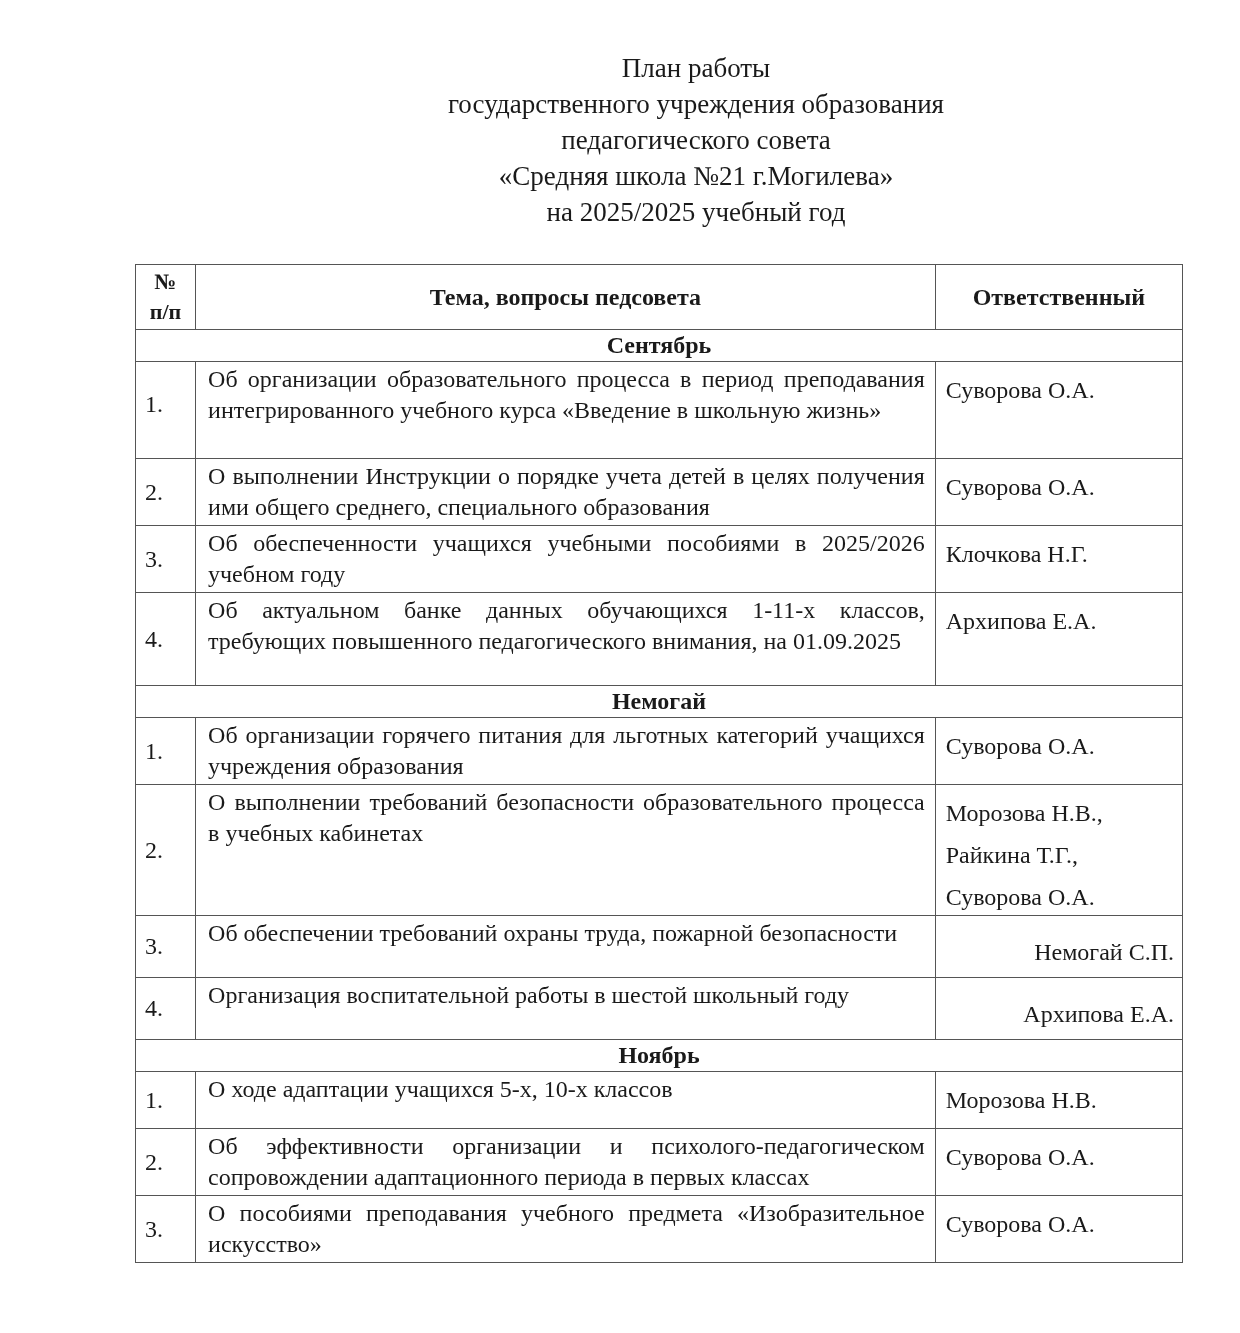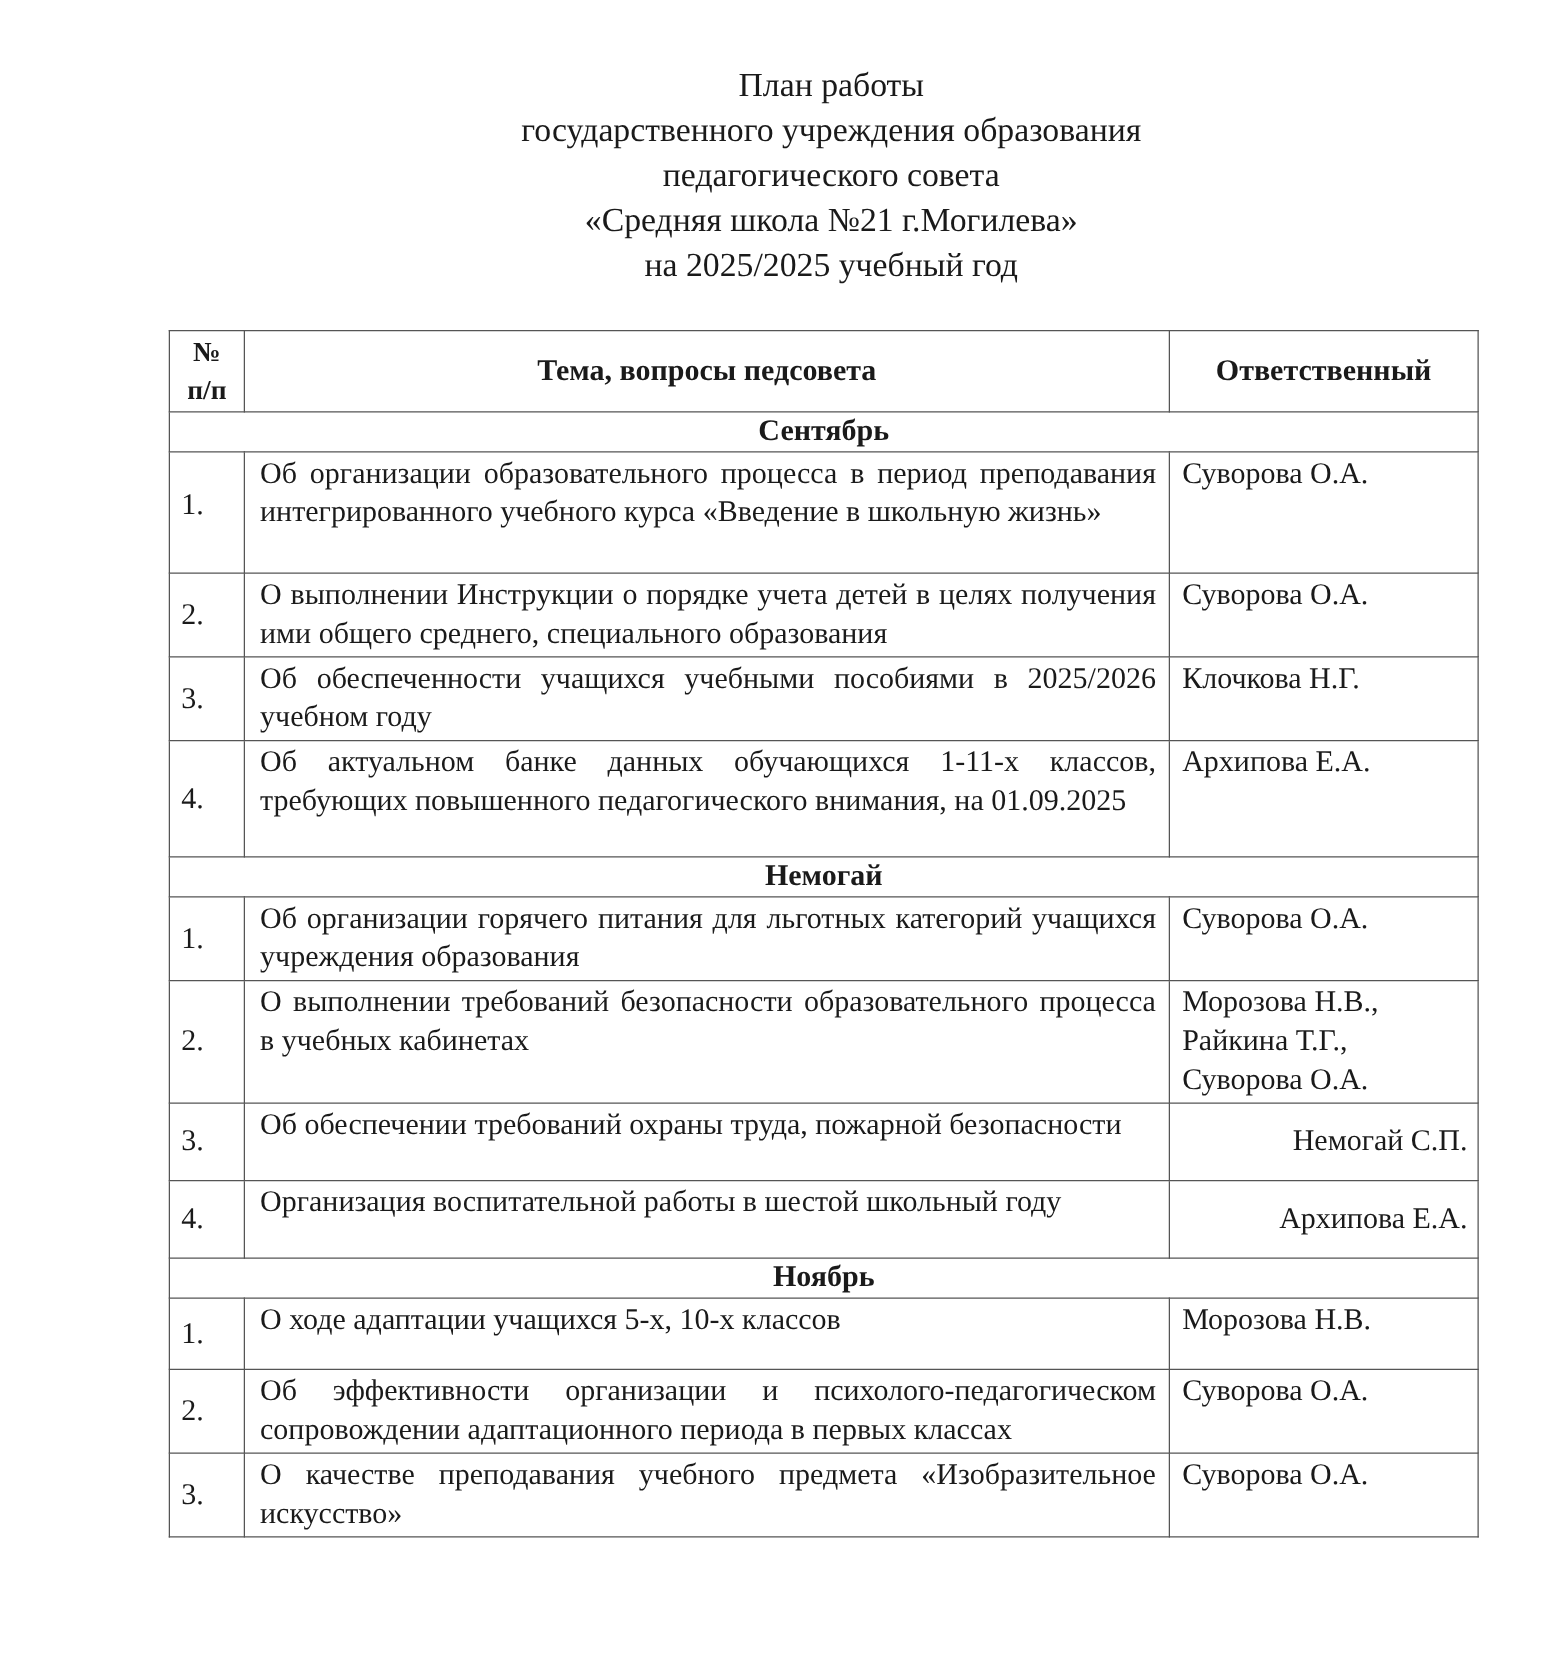--- a/index.html
+++ b/index.html
@@ -10,21 +10,21 @@
     body {
       width: 1240px;
       height: 1333px;
       position: relative;
       overflow: hidden;
       font-family: "Liberation Serif", "DejaVu Serif", serif;
       color: #1a1a1a;
     }
     .title-block {
       position: absolute;
-      left: 365px;
+      left: 396px;
       top: 50px;
       width: 600px;
       text-align: center;
       font-size: 27px;
       line-height: 36px;
     }
     .title-block div { white-space: nowrap; }
     table.plan {
       position: absolute;
       left: 135px;
@@ -68,21 +68,21 @@
     }
     .topic {
       text-align: justify;
       text-align-last: left;
       padding: 2px 10px 2px 12px !important;
     }
     .resp {
       padding: 2px 8px 2px 10px !important;
     }
     .resp.mid { vertical-align: middle !important; text-align: right; }
-    .resp-line { display: block; }
+    .resp-line { display: block; margin-top: 11px; }
   </style>
 </head>
 <body>
 
 <div class="title-block">
   <div>План работы</div>
   <div>государственного учреждения образования</div>
   <div>педагогического совета</div>
   <div>«Средняя школа №21 г.Могилева»</div>
   <div>на 2025/2025 учебный год</div>
@@ -181,19 +181,19 @@
       </tr>
       <tr style="height: 61px;">
         <td class="num">2.</td>
         <td class="topic">Об эффективности организации и психолого-педагогическом сопровождении адаптационного периода в первых классах</td>
         <td class="resp">
           <span class="resp-line">Суворова О.А.</span>
         </td>
       </tr>
       <tr style="height: 62px;">
         <td class="num">3.</td>
-        <td class="topic">О качестве преподавания учебного предмета «Изобразительное искусство»</td>
+        <td class="topic">О пособиями преподавания учебного предмета «Изобразительное искусство»</td>
         <td class="resp">
           <span class="resp-line">Суворова О.А.</span>
         </td>
       </tr>
     </tbody>
 </table>
 
 </body></html>

